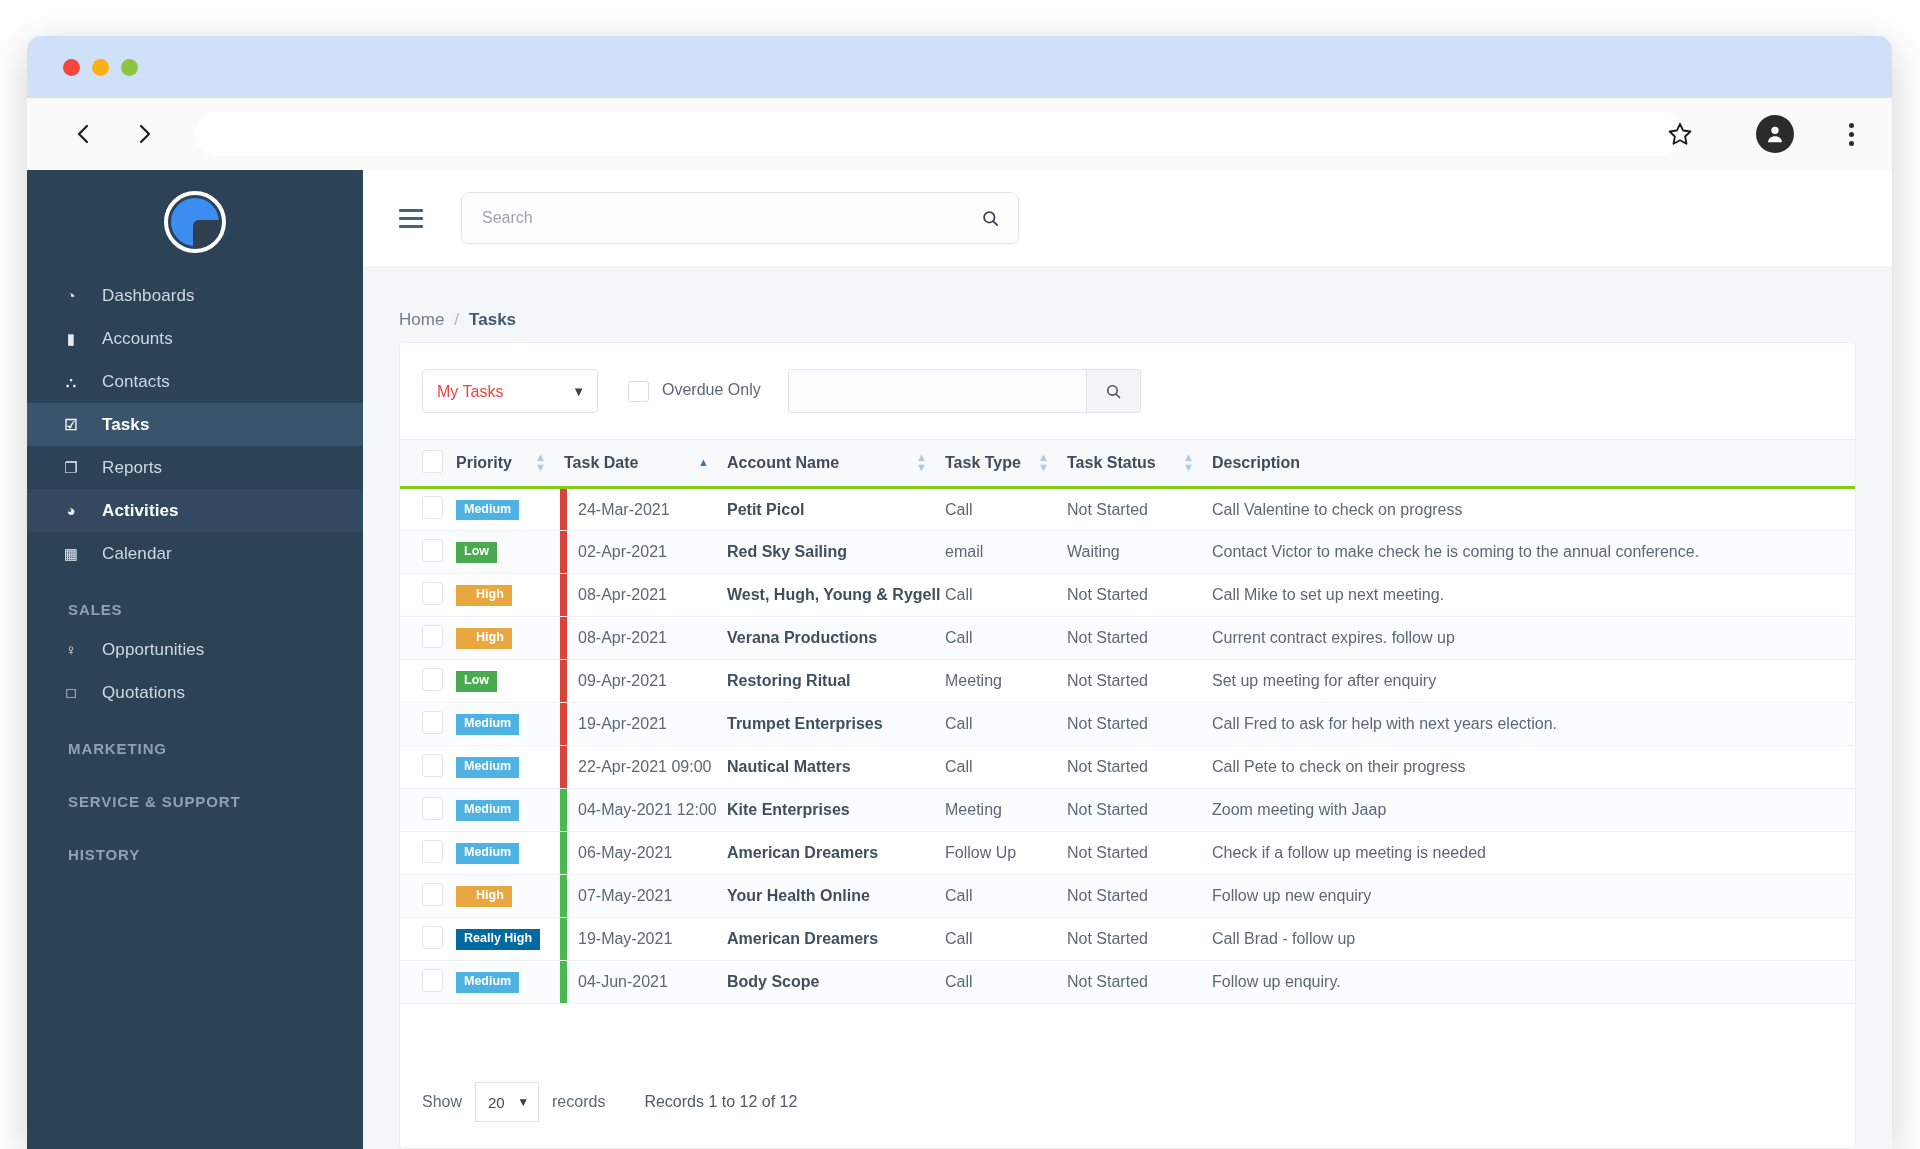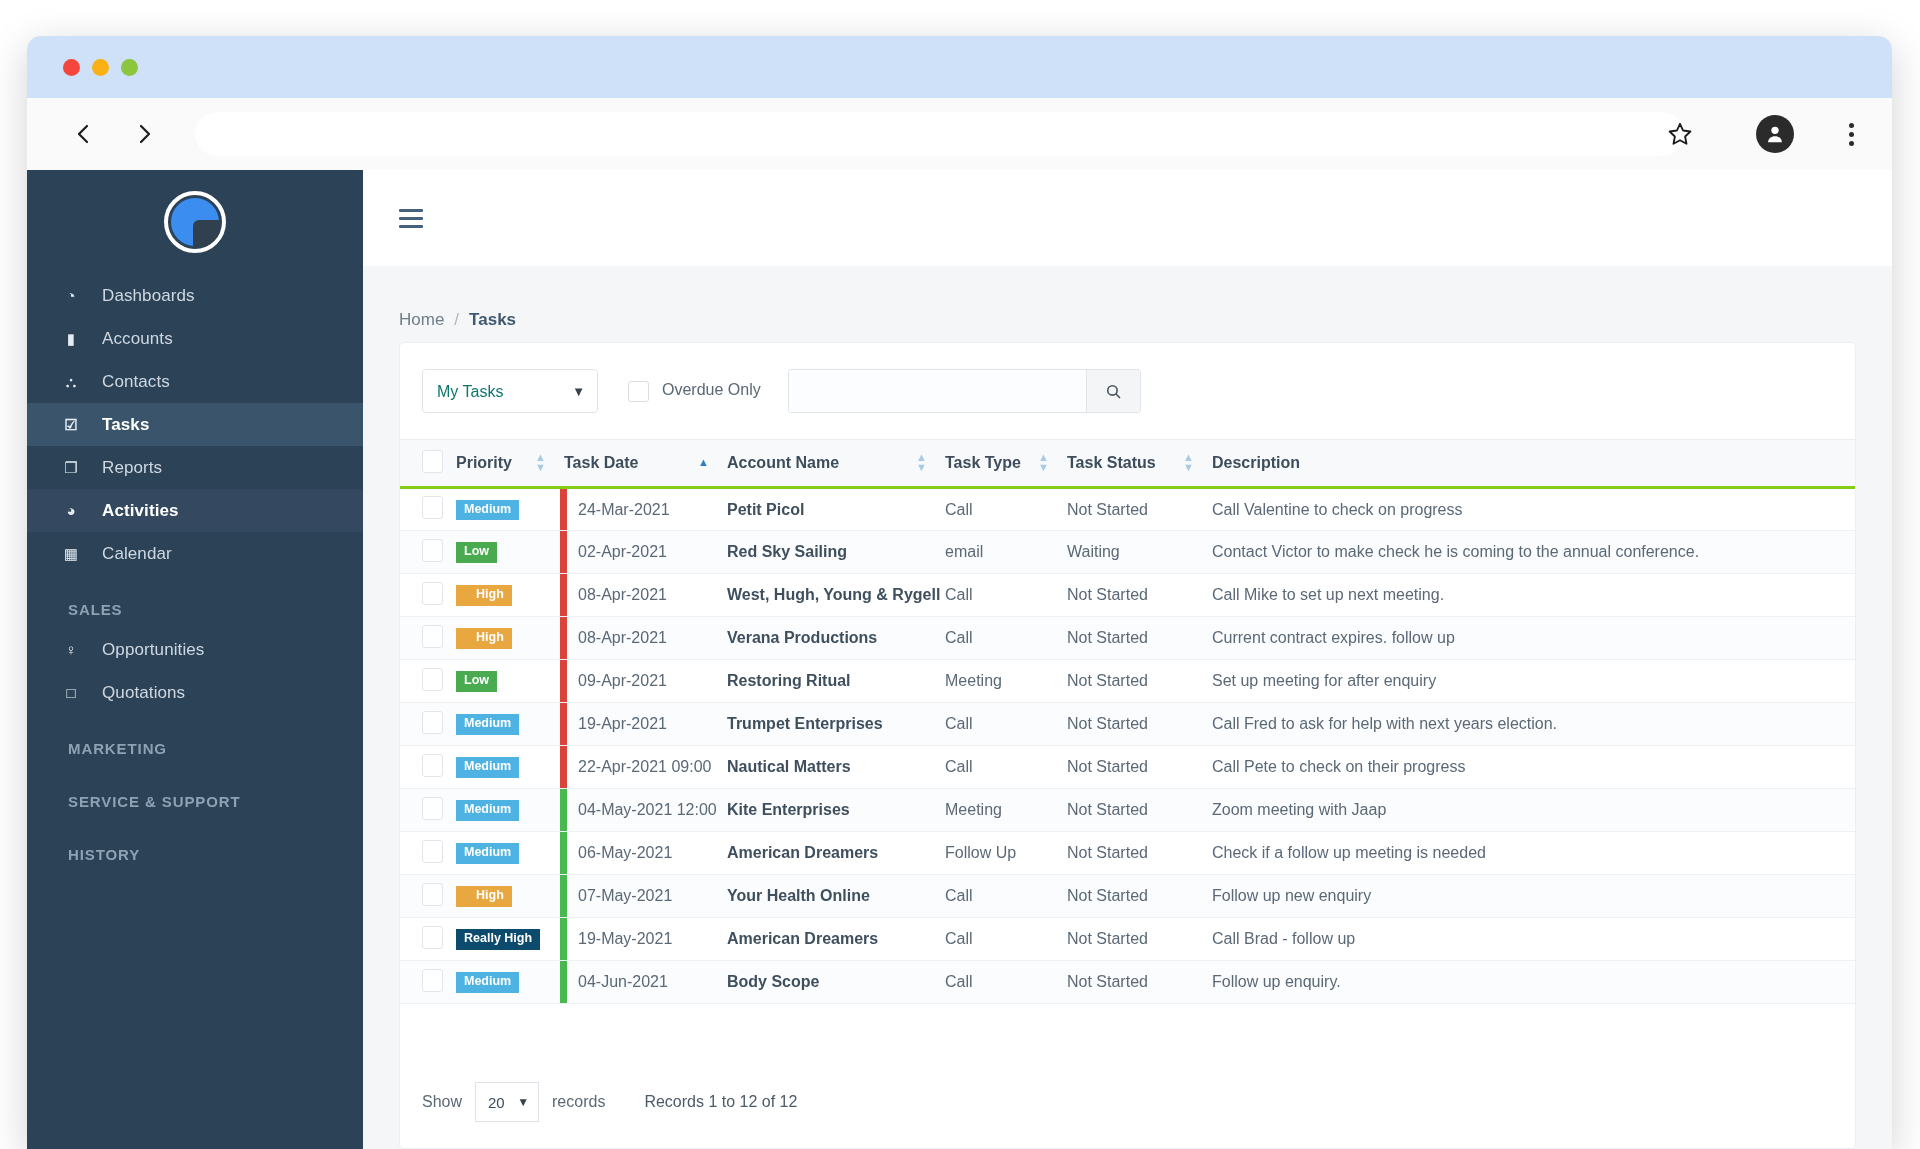--- a/index.html
+++ b/index.html
@@ -234,21 +234,21 @@
     border: 1px solid #dfe3e8;
     border-radius: 4px;
     position: relative;
     background: #fff;
   }
   .sel-wrap select {
     -webkit-appearance: none; appearance: none;
     border: none; outline: none; background: transparent;
     width: 100%; height: 100%;
     padding: 0 30px 0 14px;
-    font-size: 16px; color: #0f766e;
+    font-size: 16px; color: #ef4444;
     font-family: "Liberation Sans", sans-serif;
     cursor: pointer;
   }
   .sel-wrap .chev {
     position: absolute; right: 12px; top: 50%;
     transform: translateY(-50%);
     pointer-events: none;
     color: #38424d; font-size: 13px;
   }
 
@@ -340,21 +340,21 @@
     padding: 2px 8px 3px 8px;
     border-radius: 0;
     font-size: 12.5px;
     font-weight: bold;
     color: #ffffff;
     line-height: 1.25;
   }
   .badge.medium      { background: #4eb3e3; }
   .badge.low         { background: #4aaa4f; }
   .badge.high        { background: #e9a73f; padding-left: 20px; }
-  .badge.really-high { background: #0c4a6e; }
+  .badge.really-high { background: #0369a1; }
 
   td.datecell { position: relative; padding-left: 18px; }
   td.datecell .flag {
     position: absolute;
     left: 0; top: 0; bottom: 0;
     width: 7px;
   }
   .flag.red   { background: #d9433a; }
   .flag.green { background: #49b84f; }
 
@@ -488,20 +488,29 @@
     </aside>
 
     <section class="main">
 
       <div class="topbar">
         <div class="hamburger">
             <i></i>
             <i></i>
             <i></i>
           </div>
+        <div class="searchbox">
+          <input type="text" placeholder="Search" style="">
+          <span class="search-go">
+            <svg width="19" height="19" viewBox="0 0 24 24" fill="none" stroke="#38424d" stroke-width="2.2" stroke-linecap="round">
+                <circle cx="10.5" cy="10.5" r="6.6"></circle>
+                <line x1="15.5" y1="15.5" x2="20.5" y2="20.5"></line>
+              </svg>
+          </span>
+        </div>
       </div>
 
       <div class="breadcrumb">
         <span class="crumb">Home</span>
         <span class="sep">/</span>
         <span class="crumb current">Tasks</span>
       </div>
 
       <div class="card">
 

